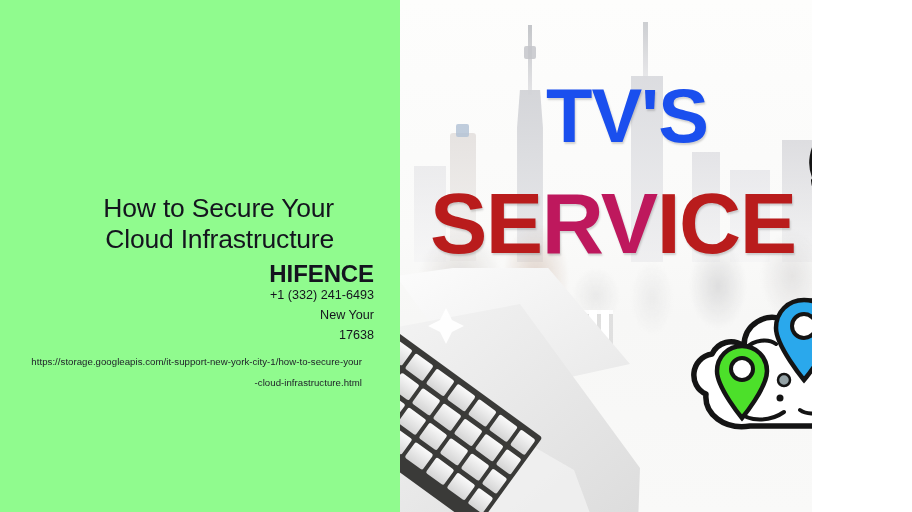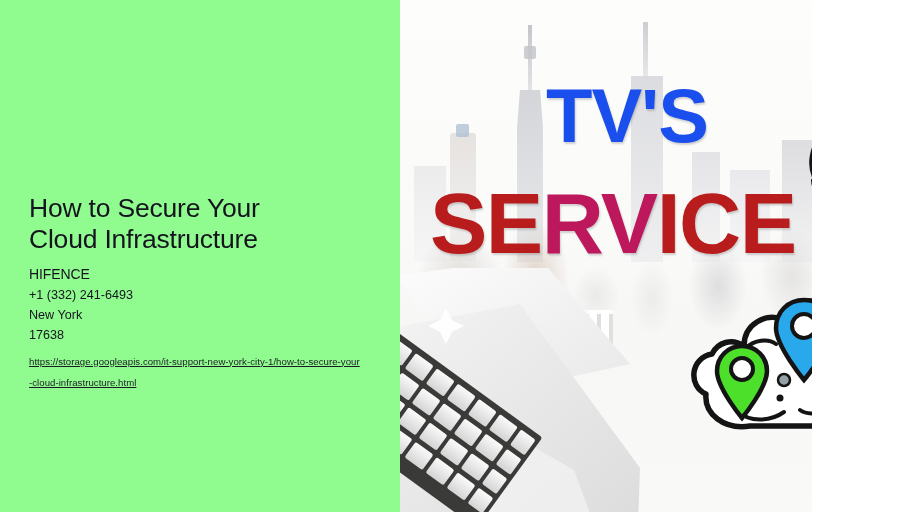--- a/index.html
+++ b/index.html
@@ -8,44 +8,44 @@
     font-family: "Liberation Sans", sans-serif;
     background:#ffffff;
     -webkit-font-smoothing:antialiased;
   }
   #page { position:relative; width:912px; height:512px; }
 
   
   #left-panel {
     position:absolute; left:0; top:0; width:432px; height:512px;
     background:#90fb8e;
+    text-align:right;
   }
   #text-block {
     position:absolute; left:29px; top:193px; width:345px;
   }
   #page-title {
     font-size:26.5px; line-height:31px; font-weight:400;
     color:#14141e; letter-spacing:-0.2px;
     max-width:305px;
   }
   #company-name {
     margin-top:8px;
-    font-size:14px; line-height:22px; font-weight:400;
+    font-size:24px; line-height:22px; font-weight:700;
     color:#14141e; letter-spacing:-0.1px;
   }
   .contact-line {
     font-size:12.6px; line-height:20.2px; font-weight:400;
     color:#14141e; letter-spacing:0px;
   }
   #url-line {
     margin-top:5px;
     font-size:9.6px; line-height:21px; font-weight:400;
     color:#1c1c26; word-break:break-all; width:333px;
     letter-spacing:0.05px;
-    text-decoration:underline;
   }
 
   
   #right-panel {
     position:absolute; left:400px; top:0; width:412px; height:512px;
     background:#fbfbfa; overflow:hidden;
   }
   
   #photo-wash {
     position:absolute; inset:0;
@@ -164,21 +164,21 @@
   <div id="left-panel">
     <div id="text-block">
 
       <h1 id="page-title">How to Secure Your Cloud Infrastructure</h1>
 
       <div id="company-name">HIFENCE</div>
 
       <div class="contact-line">+1 (332) 241-6493</div>
 
 
-      <div class="contact-line">New York</div>
+      <div class="contact-line">New Your</div>
 
       <div class="contact-line">17638</div>
 
       <div id="url-line">https://storage.googleapis.com/it-support-new-york-city-1/how-to-secure-your-cloud-infrastructure.html</div>
     </div>
   </div>
 
   <div id="right-panel">
 
     <div id="photo-wash"></div>

